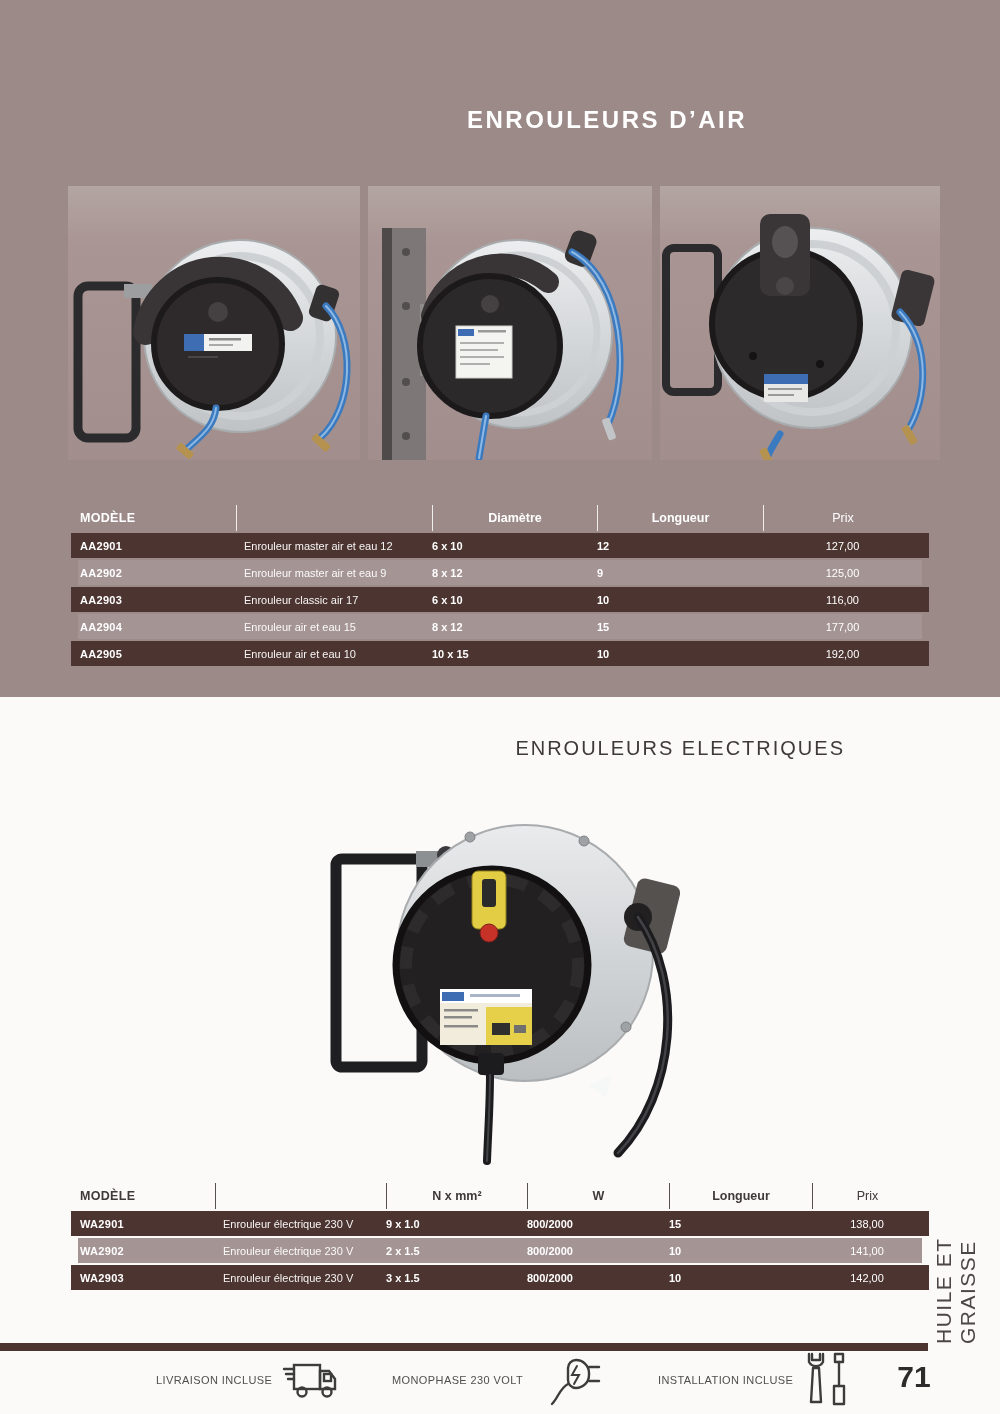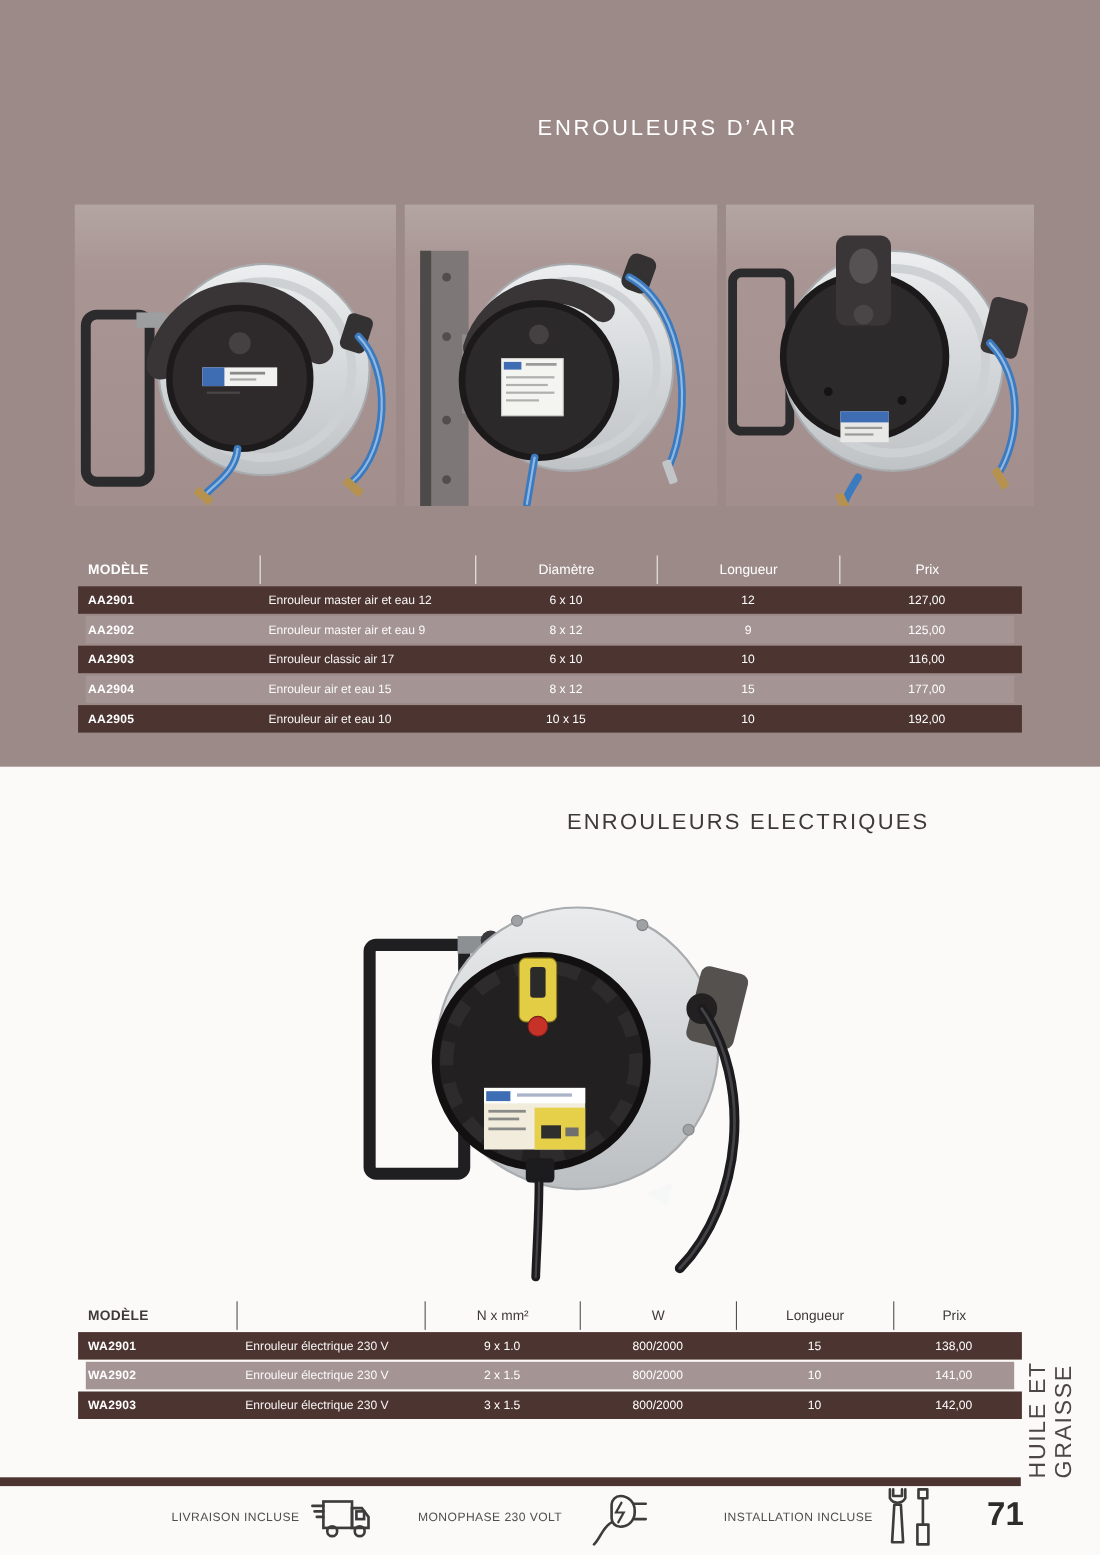--- a/index.html
+++ b/index.html
@@ -17,21 +17,21 @@
   .page{
     position:relative;width:1000px;height:1414px;margin:0 auto;
     background:var(--white-background);
     font-family:"Liberation Sans", sans-serif;
     overflow:hidden;
   }
   
   .top-section{position:absolute;left:0;top:0;width:1000px;height:697px;background:var(--top-background);}
   .title-air{
     position:absolute;left:407px;top:106px;width:400px;text-align:center;
-    color:#ffffff;font-size:20px;font-weight:400;letter-spacing:2.5px;
+    color:#ffffff;font-size:24px;font-weight:700;letter-spacing:2.5px;
   }
   .tile{position:absolute;top:186px;height:274px;background:linear-gradient(180deg,#b3a5a2 0%,#a99593 22%,#a28f8d 100%);}
   .tile1{left:68px;width:292px;}
   .tile2{left:368px;width:284px;}
   .tile3{left:660px;width:280px;}
   .tile svg{display:block;width:100%;height:100%;}
   
   .ptable{position:absolute;left:78px;width:844px;}
   .t1{top:505px;}
   .t2{top:1183px;}
@@ -41,42 +41,42 @@
   .prow.hdr{height:26px;background:transparent;font-weight:700;font-size:12.5px;}
   .t1 .prow.hdr{color:#fff;}
   .t2 .prow.hdr{color:var(--dark-text);}
   .t1 .prow.hdr > div + div{border-left:1px solid rgba(255,255,255,0.85);}
   .t2 .prow.hdr > div + div{border-left:1px solid #555150;}
   .prow.hdr > div{height:26px;display:flex;align-items:center;}
   .prow.dark{background:var(--dark-row);margin-left:-7px;margin-right:-7px;padding:0 7px;}
   .prow.light{background:var(--light-row);}
   .cell-model{font-weight:700;padding-left:2px;letter-spacing:.3px;}
   .cell-desc{padding-left:8px;font-weight:400;color:rgba(255,255,255,.95);}
-  .cell-num{text-align:center;font-weight:400;}
+  .cell-num{text-align:left;font-weight:700;}
   .cell-price{text-align:center;font-weight:400;}
   .prow.hdr .cell-num,.prow.hdr .cell-price{justify-content:center;}
   
   .title-electric{
     position:absolute;left:445px;top:737px;width:400px;text-align:right;
     color:var(--dark-text);font-size:20px;font-weight:400;letter-spacing:2px;
   }
   .photo-electric{position:absolute;left:320px;top:793px;width:360px;height:372px;}
   .photo-electric svg{display:block;width:100%;height:100%;}
   
   .sidebar-label{
     position:absolute;left:941px;top:1138px;height:206px;width:30px;
     writing-mode:vertical-rl;transform:rotate(180deg);
     color:#4c4745;font-size:21px;letter-spacing:1.5px;font-weight:400;
     display:flex;align-items:center;
   }
   
   .footer-line{position:absolute;left:0;top:1343px;width:928px;height:8px;background:var(--dark-row);}
   .footer-item{position:absolute;top:1352px;height:56px;display:flex;align-items:center;gap:10px;color:var(--footer-text);font-size:11px;letter-spacing:.4px;}
   .fi-1{left:156px;}
-  .fi-2{left:380px;gap:23px;}
+  .fi-2{left:392px;gap:23px;}
   .fi-3{left:658px;}
   .footer-item svg{display:block;}
   .page-number{position:absolute;left:894px;top:1360px;width:40px;text-align:center;font-size:30px;font-weight:700;color:#2d2b2b;}
 </style>
 </head>
 <body>
 
 <div class="page">
 
   <div class="top-section">

